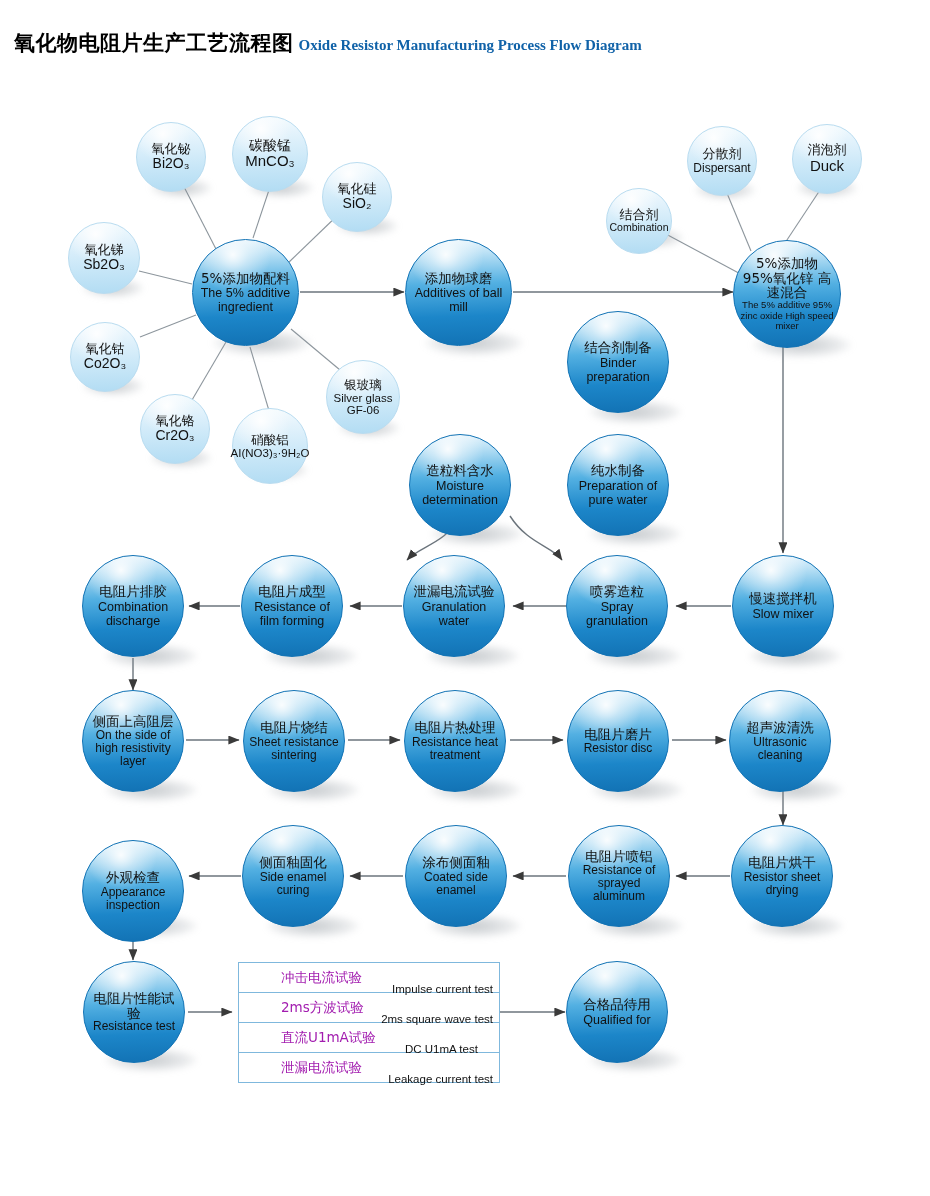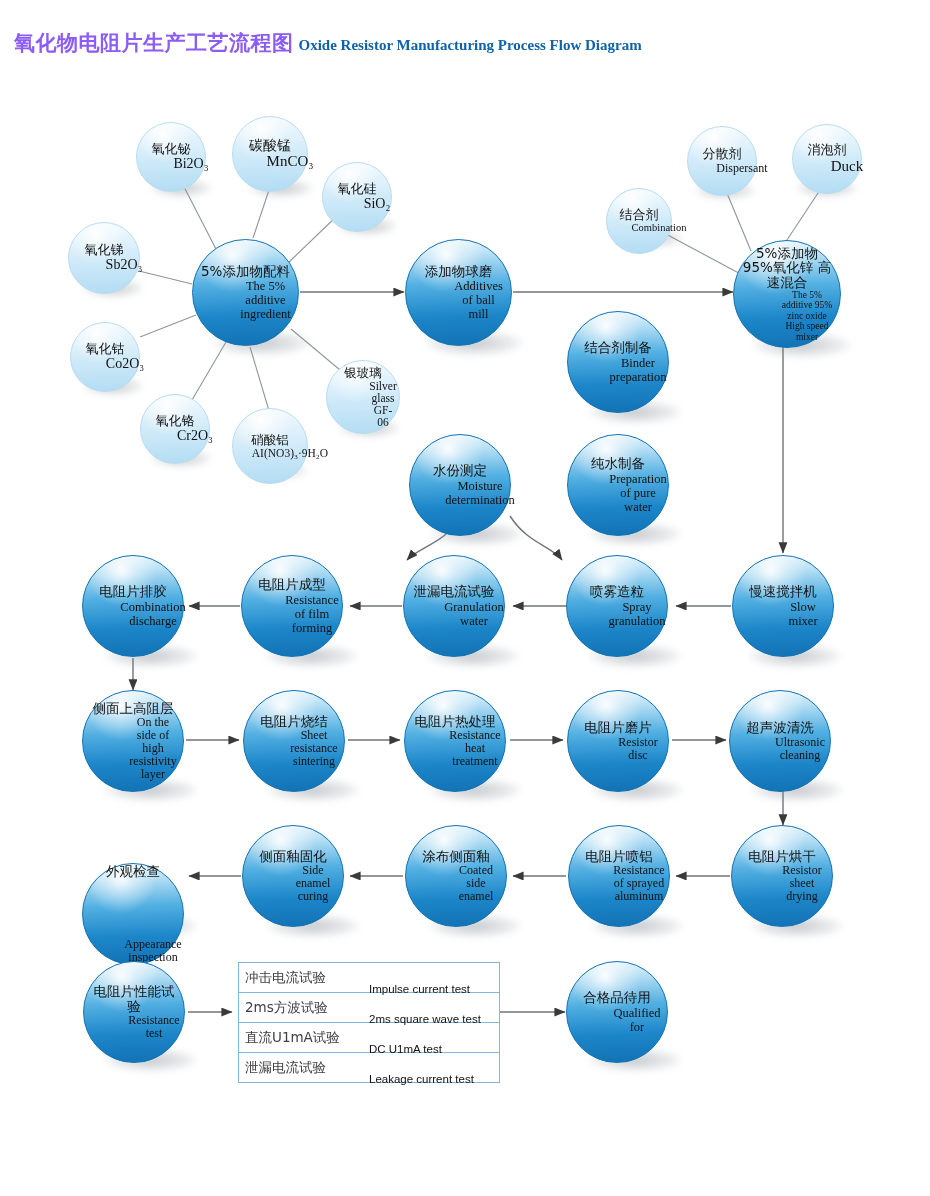--- a/index.html
+++ b/index.html
@@ -12,21 +12,21 @@
   }
   #stage{position:absolute;left:0;top:0;width:930px;height:1196px;}
 
   
   #title-bar{
     position:absolute;left:14px;top:29px;
     white-space:nowrap;
   }
   #title-cn{
     font-family:"DejaVu Sans","Liberation Sans",sans-serif;
-    font-size:21px;font-weight:bold;color:#8b5cf6;
+    font-size:21px;font-weight:bold;color:#000000;
     letter-spacing:.5px;
   }
   #title-en{
     font-family:"Liberation Serif","DejaVu Serif",serif;
     font-size:15px;font-weight:bold;color:#1062a8;
     margin-left:5px;
   }
 
   
   #links{position:absolute;left:0;top:0;width:930px;height:1196px;overflow:visible;}
@@ -39,21 +39,21 @@
     display:flex;
     flex-direction:column;
     align-items:center;
     justify-content:center;
     text-align:center;
     color:#111;
     line-height:1.12;
     z-index:5;
   }
   .node .cn{font-family:"DejaVu Sans","Liberation Sans",sans-serif;}
-  .node .en{font-family:Liberation Serif, serif;margin-left:40px;}
+  .node .en{font-family:Liberation Sans, sans-serif;}
 
   
   .node.proc{
     background:
       radial-gradient(circle at 38% 14%, rgba(255,255,255,.92) 0%, rgba(255,255,255,.45) 14%, rgba(255,255,255,0) 34%),
       linear-gradient(178deg,#eaf6fd 0%,#bfe3f6 13%,#53b0e2 42%,#1c86c9 72%,#1272b4 100%);
     border:1px solid #1273b5;
     box-shadow:0 0 0 0 rgba(0,0,0,0);
   }
   
@@ -79,21 +79,21 @@
     background:#fff;z-index:6;box-sizing:border-box;
   }
   #test-table .trow{
     display:flex;align-items:center;
     height:30px;
     border-bottom:1px solid #7fb8dd;
     padding:0 6px;box-sizing:border-box;
   }
   #test-table .tcn{
     font-family:"DejaVu Sans","Liberation Sans",sans-serif;
-    font-size:13.5px;color:#404040;width:124px;white-space:nowrap;
+    font-size:13.5px;color:#a21caf;width:124px;white-space:nowrap;margin-left:36px;
   }
   #test-table .ten{
     font-family:"Liberation Sans","DejaVu Sans",sans-serif;
     font-size:11.5px;color:#111;white-space:nowrap;margin-top:22px;
   }
 </style>
 </head>
 <body>
 
 <div id="stage">
@@ -245,21 +245,21 @@
   </div>
 
   <div class="shadow" style="left:588px;top:522px;width:94px;height:24px;"></div>
   <div class="node proc" style="left:567px;top:434px;width:102px;height:102px;padding:0 6px;">
     <span class="cn" style="font-size:13.5px">纯水制备</span>
     <span class="en" style="font-size:12.5px">Preparation of pure water</span>
   </div>
 
   <div class="shadow" style="left:430px;top:522px;width:94px;height:24px;"></div>
   <div class="node proc" style="left:409px;top:434px;width:102px;height:102px;padding:0 6px;">
-    <span class="cn" style="font-size:13.5px">水份测定</span>
+    <span class="cn" style="font-size:13.5px">造粒料含水</span>
     <span class="en" style="font-size:12.5px">Moisture determination</span>
   </div>
 
   <div class="shadow" style="left:748px;top:644px;width:94px;height:24px;"></div>
   <div class="node proc" style="left:732px;top:555px;width:102px;height:102px;padding:0 6px;">
     <span class="cn" style="font-size:13.5px">慢速搅拌机</span>
     <span class="en" style="font-size:12.5px">Slow mixer</span>
   </div>
 
   <div class="shadow" style="left:588px;top:644px;width:94px;height:24px;"></div>
@@ -334,21 +334,21 @@
     <span class="en" style="font-size:12px;line-height:1.08">Coated side enamel</span>
   </div>
 
   <div class="shadow" style="left:266px;top:914px;width:94px;height:24px;"></div>
   <div class="node proc" style="left:242px;top:825px;width:102px;height:102px;padding:0 5px;">
     <span class="cn" style="font-size:13.5px">侧面釉固化</span>
     <span class="en" style="font-size:12px;line-height:1.08">Side enamel curing</span>
   </div>
 
   <div class="shadow" style="left:104px;top:914px;width:94px;height:24px;"></div>
-  <div class="node proc" style="left:82px;top:863px;width:102px;height:102px;padding:0 5px;justify-content:space-between;">
+  <div class="node proc" style="left:82px;top:840px;width:102px;height:102px;padding:0 5px;">
     <span class="cn" style="font-size:13.5px">外观检查</span>
     <span class="en" style="font-size:12px;line-height:1.08">Appearance inspection</span>
   </div>
 
   <div class="shadow" style="left:104px;top:1048px;width:94px;height:24px;"></div>
   <div class="node proc" style="left:83px;top:961px;width:102px;height:102px;padding:0 5px;">
     <span class="cn" style="font-size:13.5px;line-height:1.08">电阻片性能试验</span>
     <span class="en" style="font-size:12px;line-height:1.08">Resistance test</span>
   </div>
 

